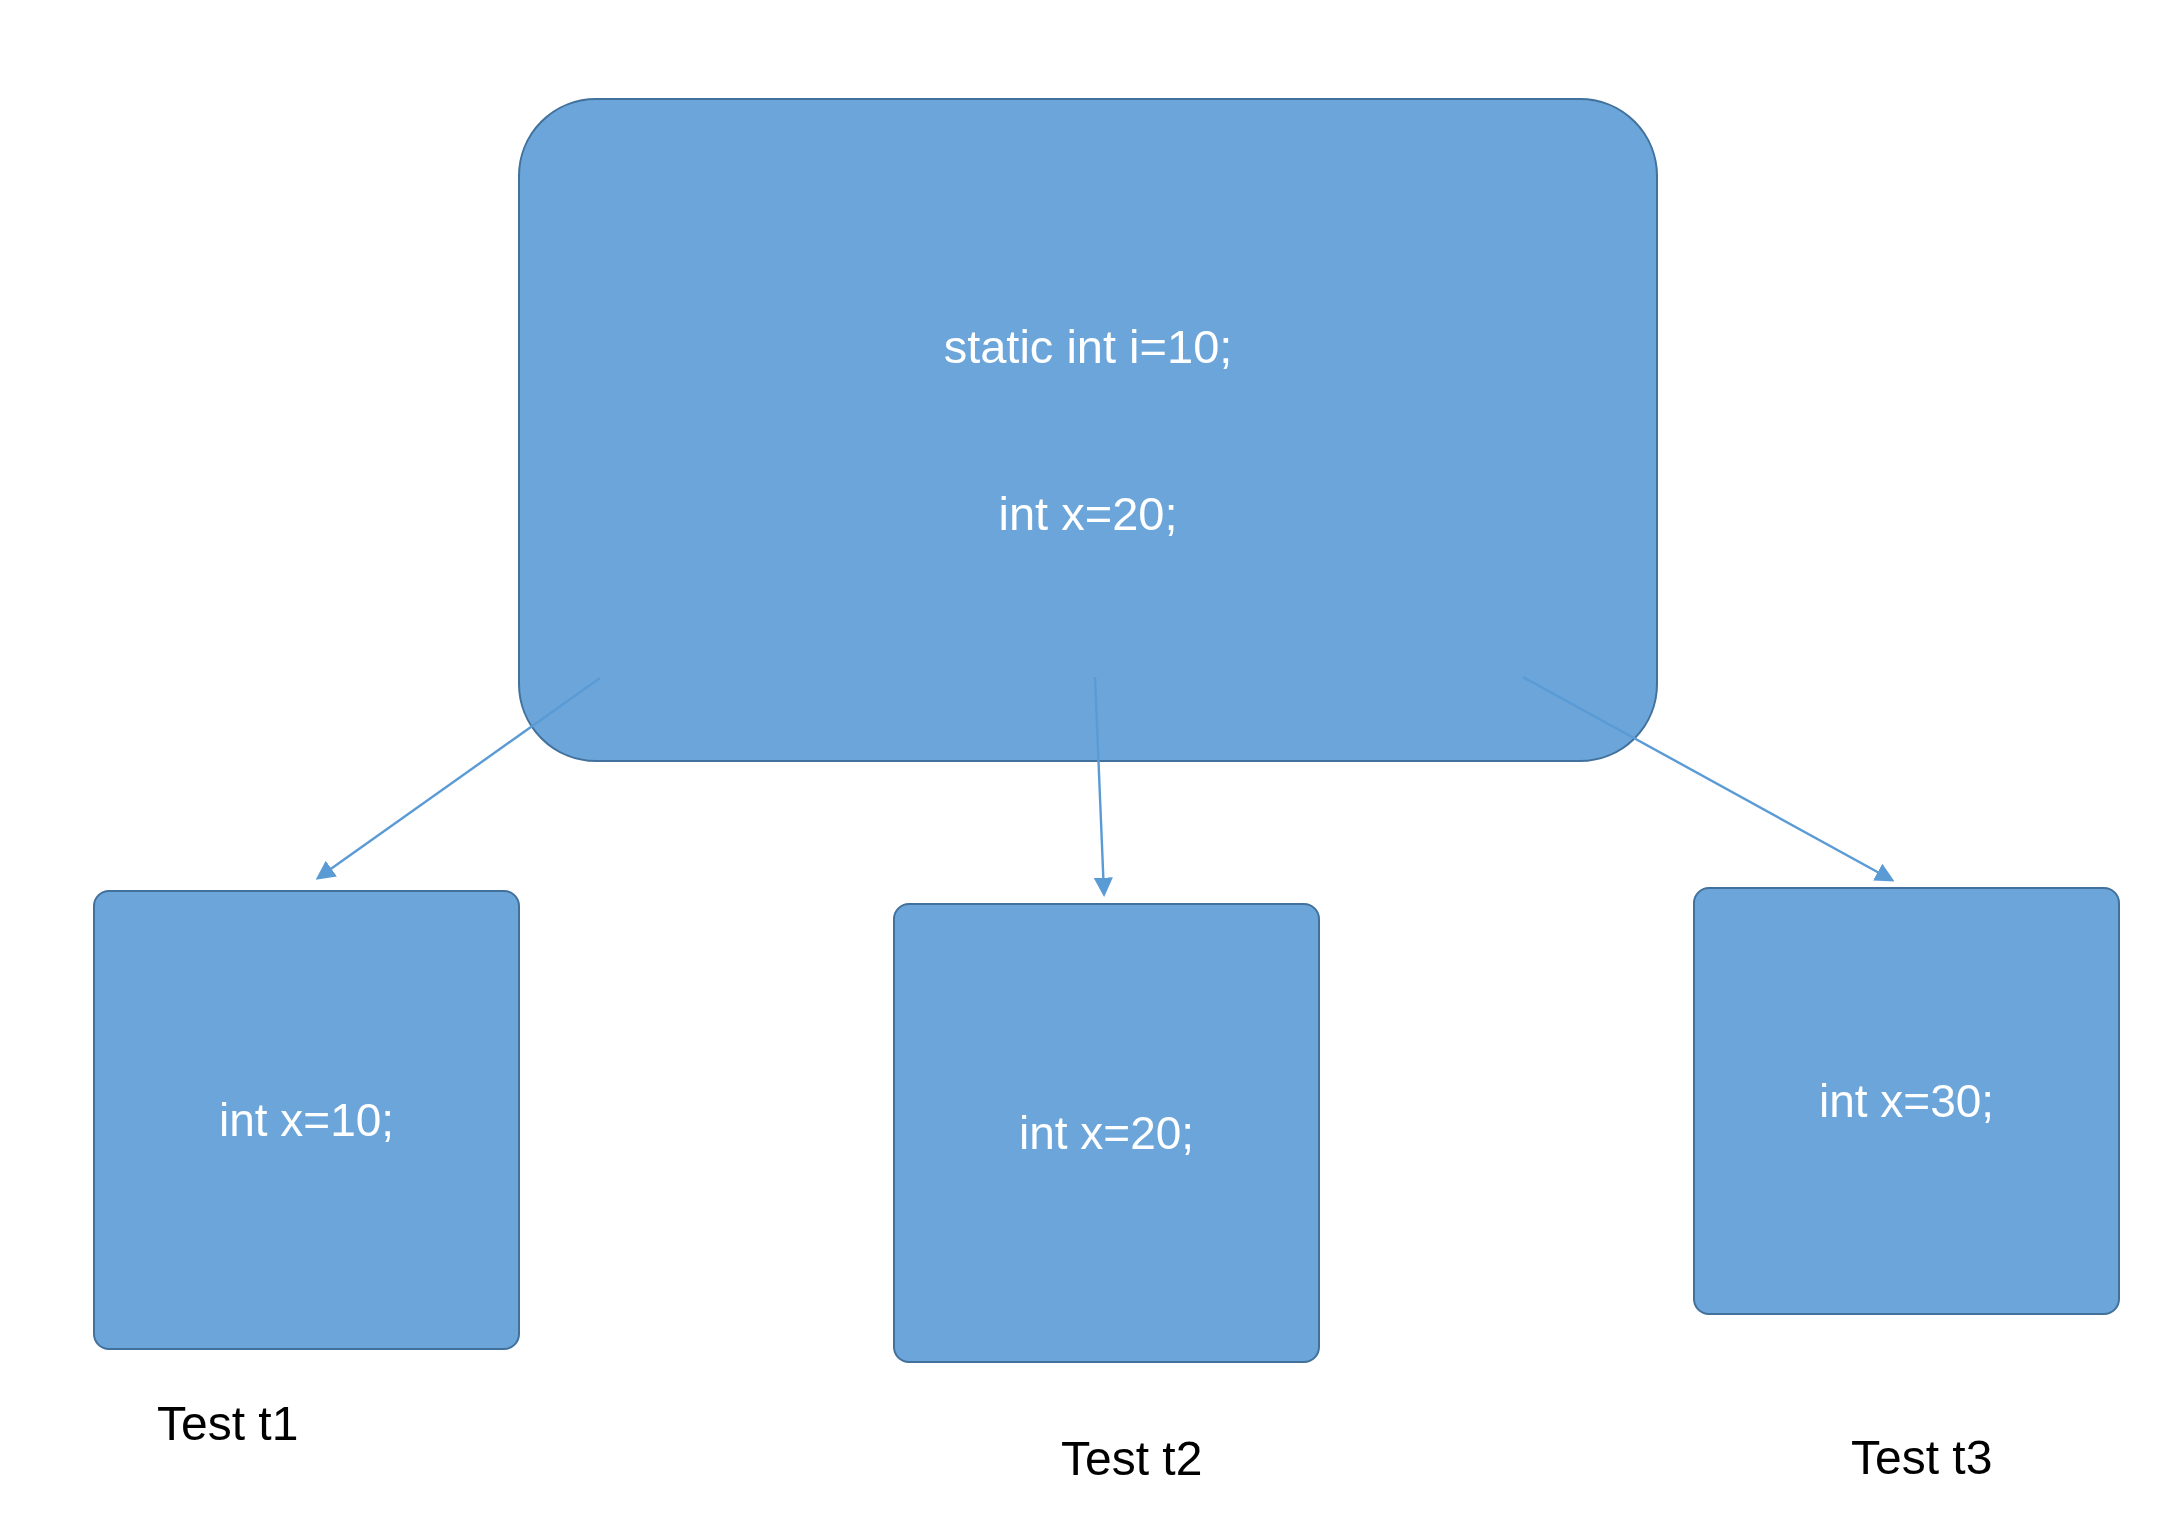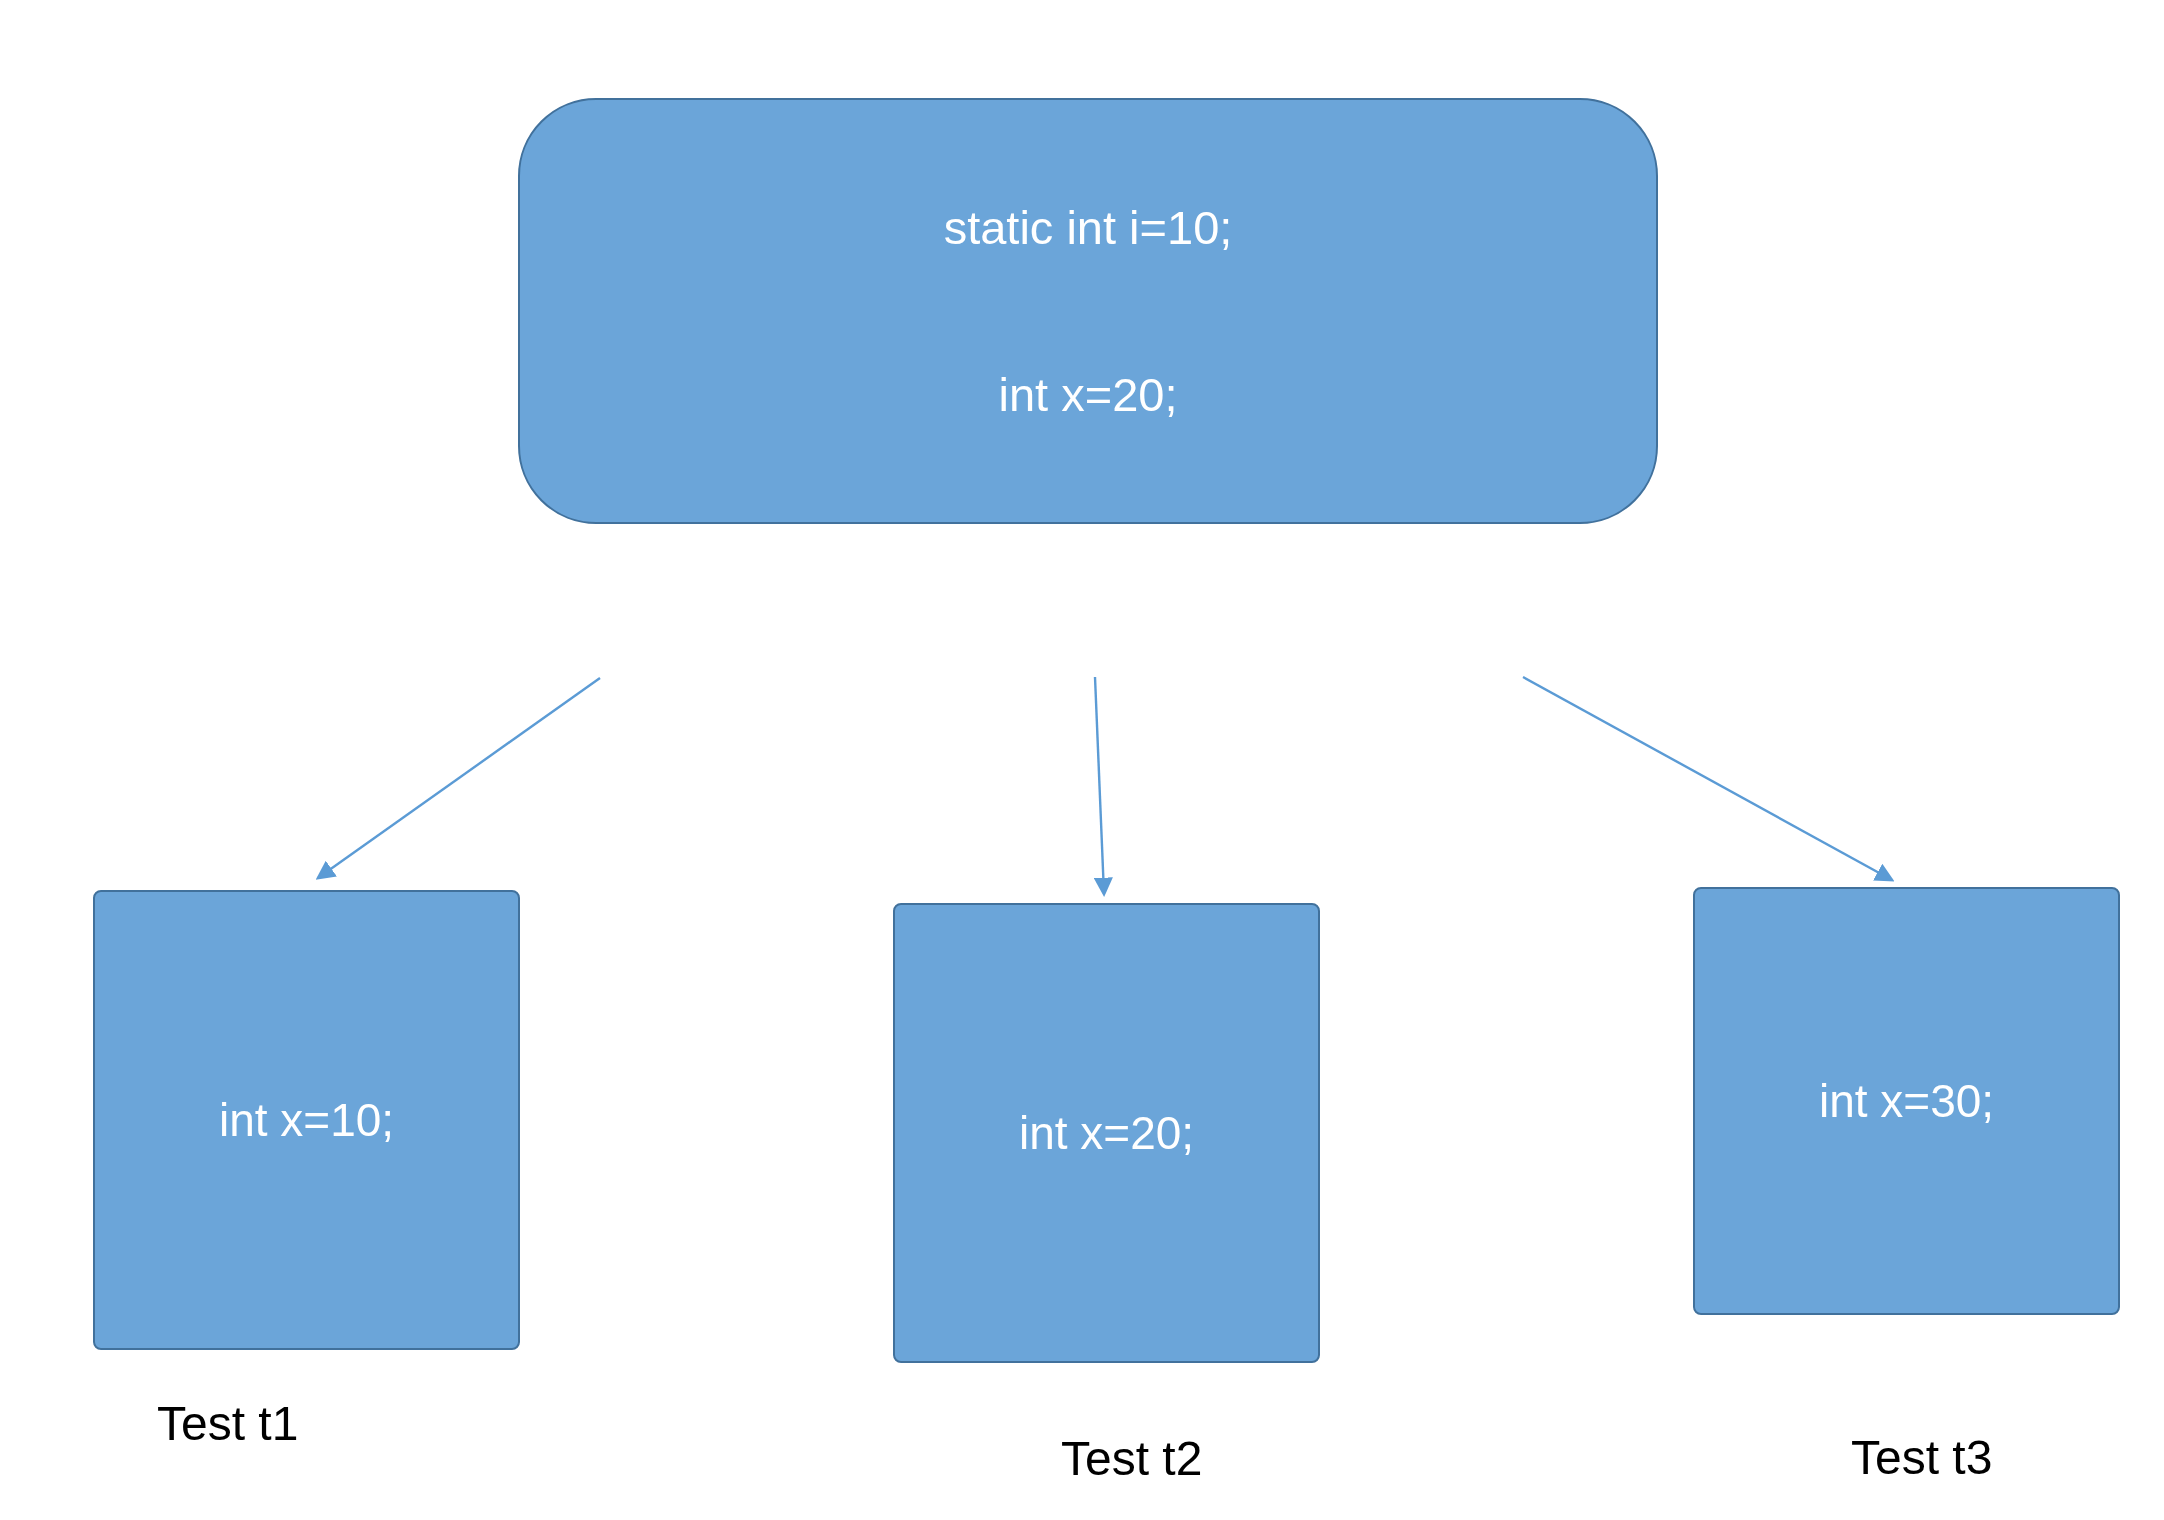--- a/index.html
+++ b/index.html
@@ -30,29 +30,29 @@
     display: flex;
     flex-direction: column;
     align-items: center;
     justify-content: center;
     text-align: center;
   }
   .class-box {
     left: 518px;
     top: 98px;
     width: 1140px;
-    height: 426px;
+    height: 664px;
     border-radius: 78px;
     font-size: 47px;
     row-gap: 112px;
   }
   .instance-box {
     width: 427px;
     height: 460px;
-    border-radius: 8px;
+    border-radius: 16px;
     font-size: 46px;
   }
   #inst-t1 { left: 93px;   top: 890px; }
   #inst-t2 { left: 893px;  top: 903px; }
   #inst-t3 { left: 1693px; top: 887px; height: 428px; }
   .instance-label {
     position: absolute;
     font-size: 48px;
     color: var(--label-text, #000000);
     white-space: nowrap;

